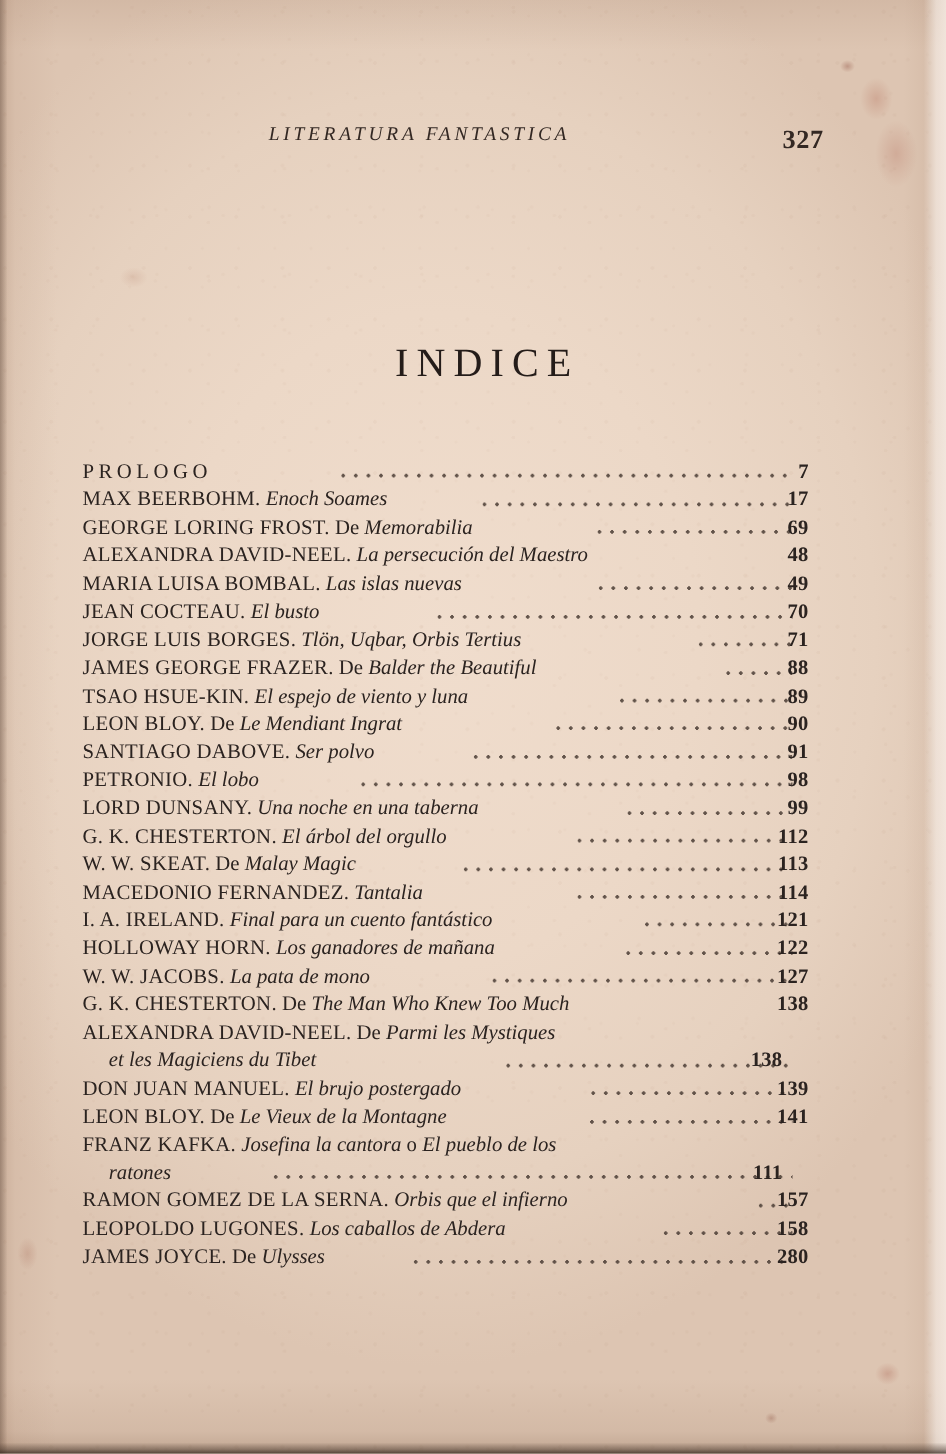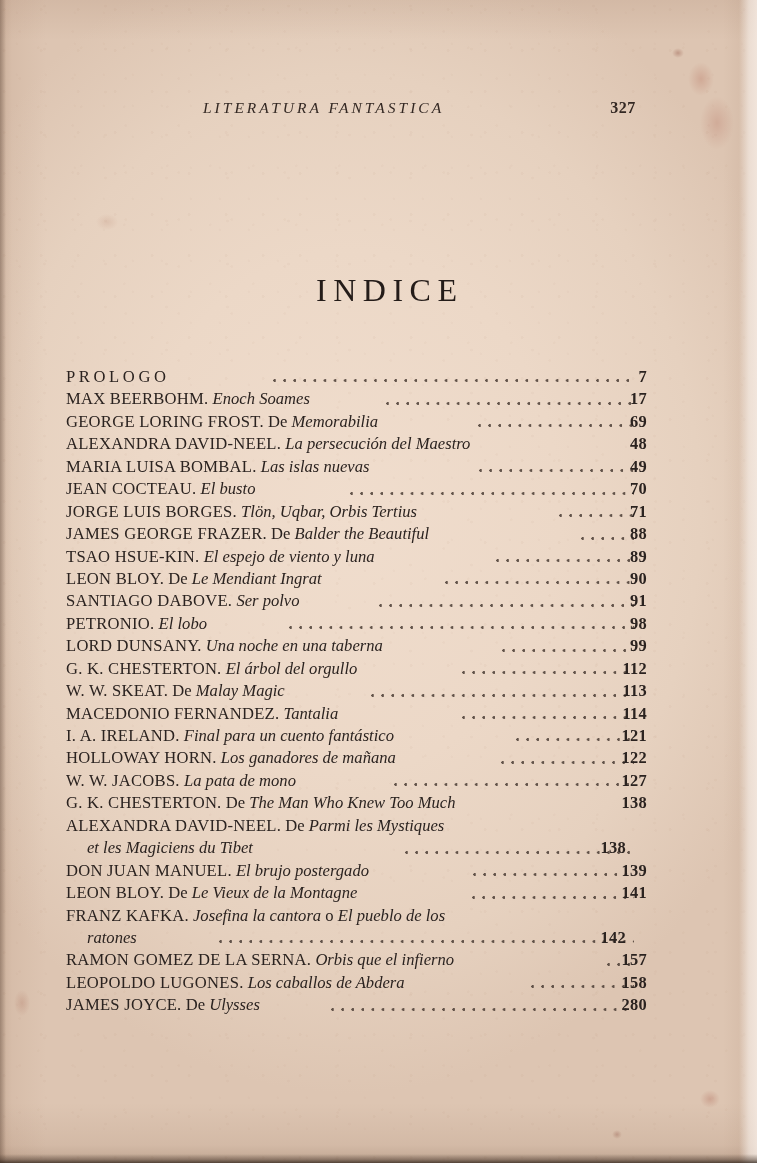--- a/index.html
+++ b/index.html
@@ -71,41 +71,41 @@
   }
   .fox {
     position: absolute;
     border-radius: 50%;
     pointer-events: none;
   }
 
   
   .running-head {
     position: absolute;
-    left: 0; right: 0;
+    left: 12px; right: 0;
     top: 99px;
     height: 24px;
   }
   .rh-title {
     position: absolute;
     left: 203px;
     top: 0;
     font-style: italic;
     font-size: 15.5px;
     letter-spacing: 3.0px;
     color: #332823;
     white-space: nowrap;
   }
   .rh-folio {
     position: absolute;
     left: 599px;
     top: 0;
     width: 48px;
-    text-align: center;
-    font-size: 16px;
+    text-align: right;
+    font-size: 21px;
     font-weight: 700;
     color: #332823;
     letter-spacing: 0.5px;
   }
 
   
   .doc-title {
     position: absolute;
     left: 16px; right: 0;
     top: 272px;
@@ -272,21 +272,21 @@
           <span>138</span>
         </span></div>
       <div class="toc-entry"><span class="ent-text"><span class="nm">DON JUAN MANUEL.</span><span class="ti"> El brujo postergado</span></span><span class="leader" style="left: 407px; width: 161px;"></span><span class="folio">
           <span>139</span>
         </span></div>
       <div class="toc-entry"><span class="ent-text"><span class="nm">LEON BLOY.</span><span class="rm"> De</span><span class="ti"> Le Vieux de la Montagne</span></span><span class="leader" style="left: 406px; width: 162px;"></span><span class="folio">
           <span>141</span>
         </span></div>
       <div class="toc-entry"><span class="ent-text"><span class="nm">FRANZ KAFKA.</span><span class="ti"> Josefina la cantora</span><span class="rm"> o</span><span class="ti"> El pueblo de los</span></span></div>
       <div class="toc-entry cont"><span class="ent-text"><span class="ti">ratones</span></span><span class="leader" style="left: 153px; width: 415px;"></span><span class="folio" style="left: 560px;">
-          <span>142</span>
+          <span>111</span>
         </span></div>
       <div class="toc-entry"><span class="ent-text"><span class="nm">RAMON GOMEZ DE LA SERNA.</span><span class="ti"> Orbis que el infierno</span></span><span class="leader" style="left: 541px; width: 27px;"></span><span class="folio">
           <span>157</span>
         </span></div>
       <div class="toc-entry"><span class="ent-text"><span class="nm">LEOPOLDO LUGONES.</span><span class="ti"> Los caballos de Abdera</span></span><span class="leader" style="left: 465px; width: 103px;"></span><span class="folio">
           <span>158</span>
         </span></div>
       <div class="toc-entry"><span class="ent-text"><span class="nm">JAMES JOYCE.</span><span class="rm"> De</span><span class="ti"> Ulysses</span></span><span class="leader" style="left: 265px; width: 303px;"></span><span class="folio">
           <span>280</span>
         </span></div>

